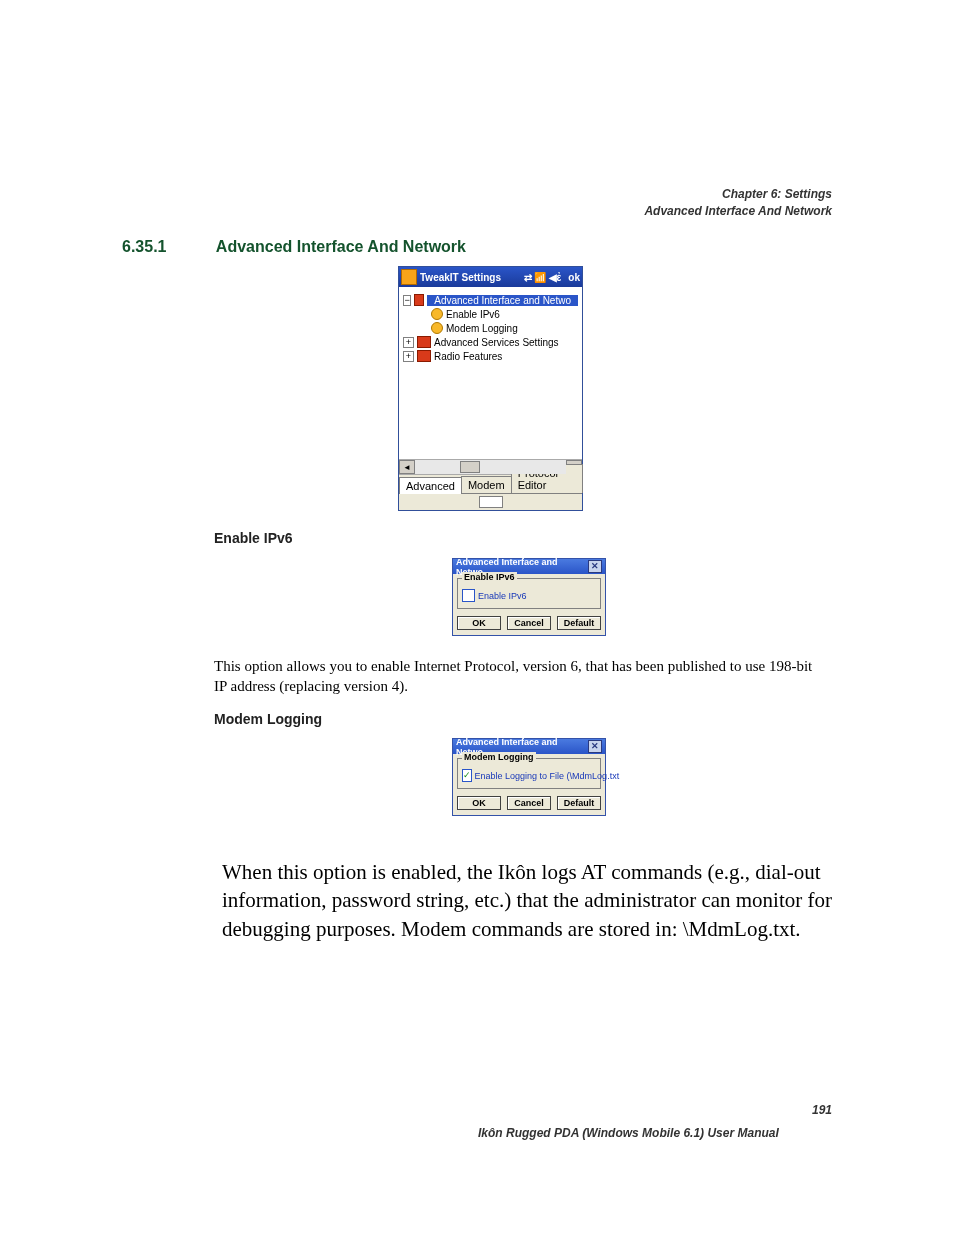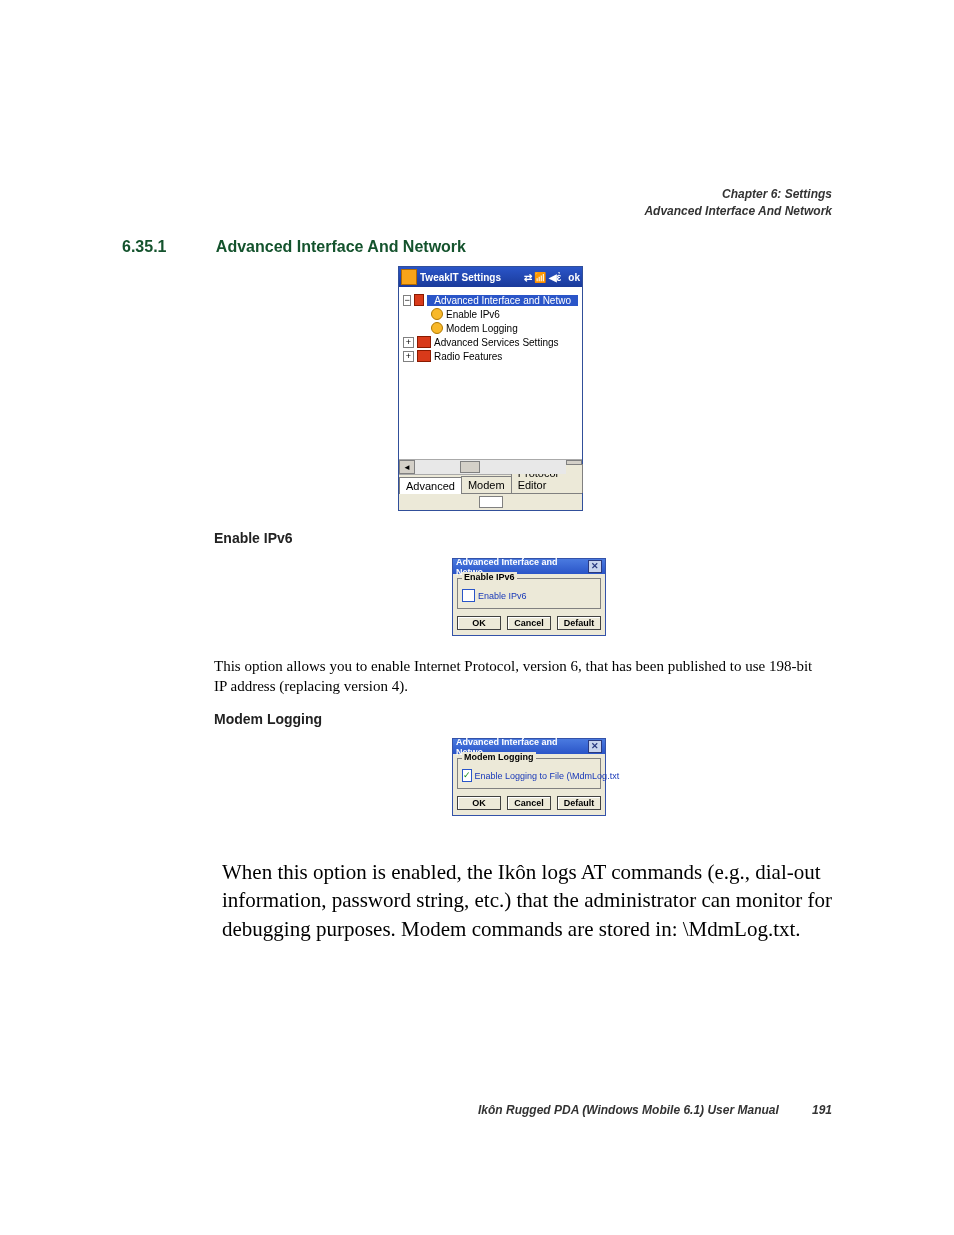--- a/index.html
+++ b/index.html
@@ -64,21 +64,21 @@
     position: absolute;
     top: 858px;
     left: 198px;
     width: 614px;
     font-size: 21px;
     line-height: 1.35;
     margin-left: 24px;
   }
   .footer-title {
     position: absolute;
-    top: 1103px;
+    top: 1126px;
     left: 478px;
     font-family: Verdana, Geneva, sans-serif;
     font-style: italic;
     font-weight: bold;
     font-size: 12px;
     color: #333;
   }
   .footer-pagenum {
     position: absolute;
     top: 1103px;

